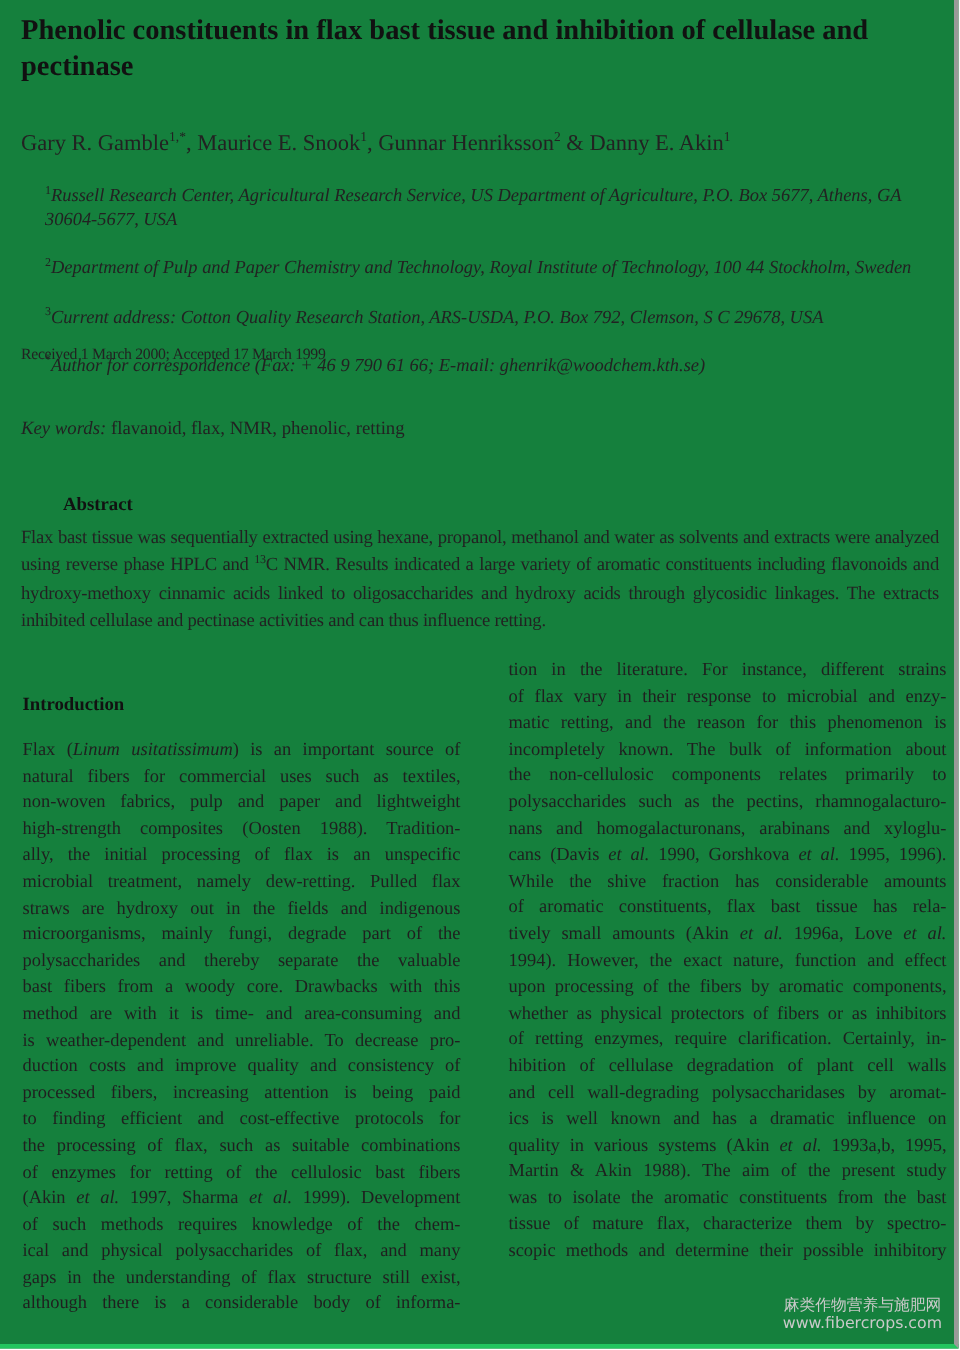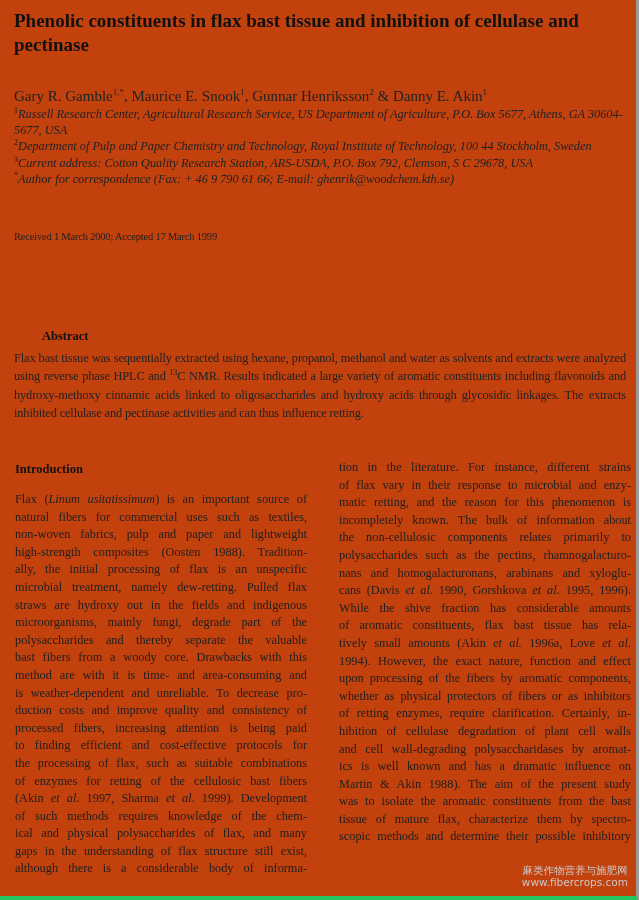--- a/index.html
+++ b/index.html
@@ -3,37 +3,37 @@
 <meta charset="utf-8">
 <style>
   html, body { margin: 0; padding: 0; }
   body {
     width: 640px; height: 900px; overflow: hidden; background: #ffffff;
     font-family: "Liberation Serif", "DejaVu Serif", serif; color: #1a1a1a;
     position: relative;
   }
   .page {
     position: absolute; left: 0; top: 0; width: 636px; height: 896px;
-    border-right: 3px solid #9a9a9a; border-bottom: 5px solid #22c55e;
-    box-sizing: content-box; background: #c2410c;
+    border-right: 3px solid #9a9a9a; border-bottom: 3px solid #22c55e;
+    box-sizing: content-box; background: #15803d;
   }
   .title {
     position: absolute; left: 14px; top: 9px; width: 610px;
     font-size: 19px; font-weight: bold; line-height: 24px; color: #111;
   }
   .authors {
     position: absolute; left: 14px; top: 87px; font-size: 15px; line-height: 18px; color: #222;
   }
   .authors sup { font-size: 9px; vertical-align: 6px; line-height: 0; }
   .affils {
     position: absolute; left: 14px; top: 106px; width: 612px;
     font-style: italic; font-size: 12.3px; line-height: 16.2px; color: #222;
   }
   .affils sup { font-size: 8px; vertical-align: 5px; line-height: 0; font-style: normal; }
-  .affil-item { margin: 0; }
+  .affil-item { margin: 16px; }
   .dates {
     position: absolute; left: 14px; top: 230px; font-size: 10.5px; line-height: 14px; color: #222;
     letter-spacing: -0.2px;
   }
   .keywords {
     position: absolute; left: 14px; top: 277px; font-size: 12.5px; line-height: 16px; color: #222;
   }
   .keywords .kw-label { font-style: italic; }
   .abstract-heading {
     position: absolute; left: 14px; top: 329px; font-size: 12.5px; font-weight: bold; color: #111; margin-left: 28px;
@@ -45,21 +45,21 @@
   }
   .abstract-body sup { font-size: 8px; vertical-align: 5px; line-height: 0; }
   .intro-heading {
     position: absolute; left: 15px; top: 462px; font-size: 12.5px; font-weight: bold; color: #111;
   }
   .col {
     position: absolute; width: 292px; font-size: 12.3px; line-height: 17.6px;
     color: #1f1f1f; text-align: justify; hyphens: manual;
   }
   .col-left { left: 15px; top: 491px; }
-  .col-right { left: 339px; top: 459px; }
+  .col-right { left: 339px; top: 438px; }
   .col .line { display: block; text-align-last: justify; white-space: nowrap; overflow: visible; }
   .watermark {
     position: absolute; right: 8px; top: 864px; text-align: center; color: #c9c9c9;
     font-family: "DejaVu Sans", sans-serif; font-size: 10.5px; line-height: 12px;
   }
   em { font-style: italic; }
 </style>
 </head>
 <body>
 
@@ -73,20 +73,23 @@
 
   <div class="affils">
     <p class="affil-item"><sup>1</sup><span>Russell Research Center, Agricultural Research Service, US Department of Agriculture, P.O. Box 5677, Athens, GA 30604-5677, USA</span></p>
     <p class="affil-item"><sup>2</sup><span>Department of Pulp and Paper Chemistry and Technology, Royal Institute of Technology, 100 44 Stockholm, Sweden</span></p>
     <p class="affil-item"><sup>3</sup><span>Current address: Cotton Quality Research Station, ARS-USDA, P.O. Box 792, Clemson, S C 29678, USA</span></p>
     <p class="affil-item"><sup>*</sup><span>Author for correspondence (Fax: + 46 9 790 61 66; E-mail: ghenrik@woodchem.kth.se)</span></p>
   </div>
 
   <div class="dates">Received 1 March 2000; Accepted 17 March 1999</div>
 
+  <div class="keywords">
+    <span class="kw-label">Key words:</span><span> flavanoid, flax, NMR, phenolic, retting</span>
+  </div>
 
   <div class="abstract-heading">Abstract</div>
   <div class="abstract-body"><span>Flax bast tissue was sequentially extracted using hexane, propanol, methanol and water as solvents and extracts were analyzed using reverse phase HPLC and </span><sup>13</sup><span>C NMR. Results indicated a large variety of aromatic constituents including flavonoids and hydroxy-methoxy cinnamic acids linked to oligosaccharides and hydroxy acids through glycosidic linkages. The extracts inhibited cellulase and pectinase activities and can thus influence retting.</span></div>
 
   <div class="intro-heading">Introduction</div>
 
   <div class="col col-left" id="col-left">
       <span class="line">Flax (<em>Linum usitatissimum</em>) is an important source of</span>
       <span class="line">natural fibers for commercial uses such as textiles,</span>
       <span class="line">non-woven fabrics, pulp and paper and lightweight</span>
@@ -122,20 +125,21 @@
       <span class="line">While the shive fraction has considerable amounts</span>
       <span class="line">of aromatic constituents, flax bast tissue has rela-</span>
       <span class="line">tively small amounts (Akin <em>et al.</em> 1996a, Love <em>et al.</em></span>
       <span class="line">1994). However, the exact nature, function and effect</span>
       <span class="line">upon processing of the fibers by aromatic components,</span>
       <span class="line">whether as physical protectors of fibers or as inhibitors</span>
       <span class="line">of retting enzymes, require clarification. Certainly, in-</span>
       <span class="line">hibition of cellulase degradation of plant cell walls</span>
       <span class="line">and cell wall-degrading polysaccharidases by aromat-</span>
       <span class="line">ics is well known and has a dramatic influence on</span>
+      <span class="line">quality in various systems (Akin <em>et al.</em> 1993a,b, 1995,</span>
       <span class="line">Martin &amp; Akin 1988). The aim of the present study</span>
       <span class="line">was to isolate the aromatic constituents from the bast</span>
       <span class="line">tissue of mature flax, characterize them by spectro-</span>
       <span class="line">scopic methods and determine their possible inhibitory</span>
     </div>
 
   <div class="watermark">
     <div>麻类作物营养与施肥网</div>
     <div>www.fibercrops.com</div>
   </div>

